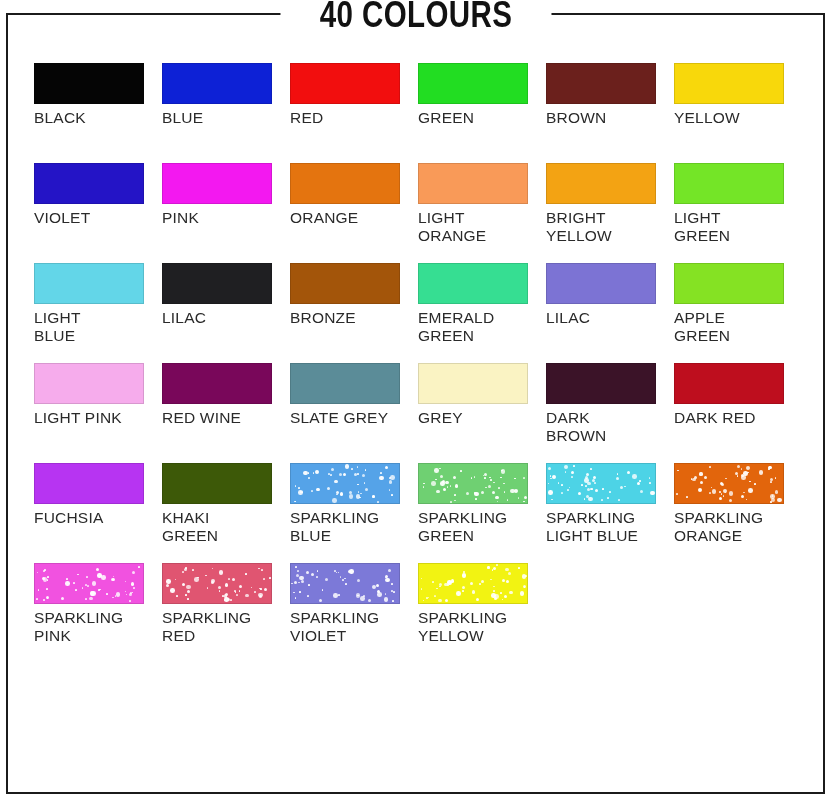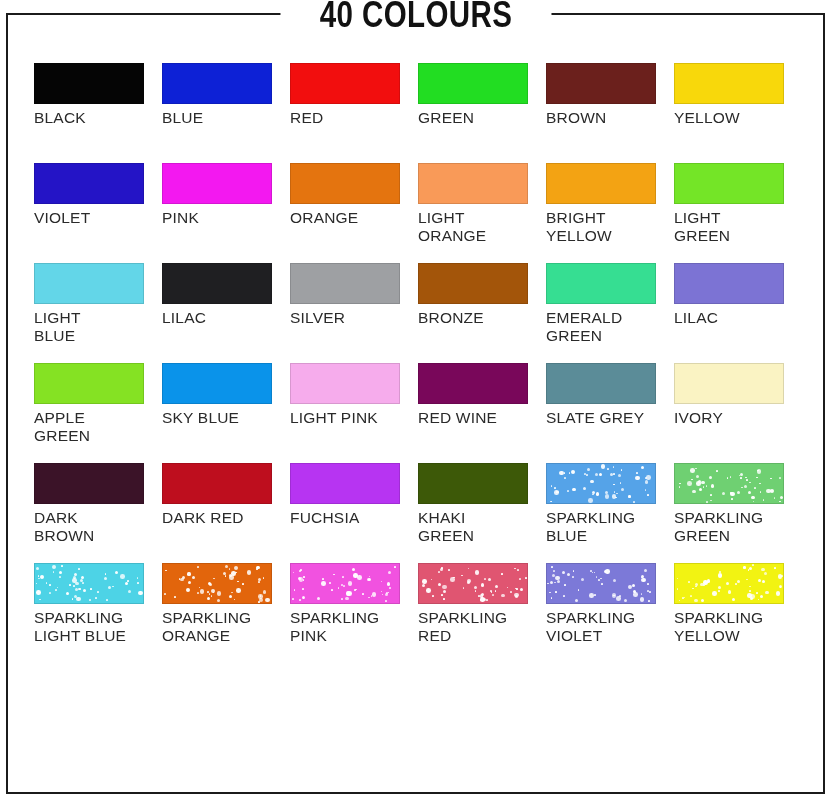--- a/index.html
+++ b/index.html
@@ -163,60 +163,52 @@
       <div class="swatch-cell">
         <div class="swatch-chip" style="background: rgb(99, 214, 232); box-shadow: rgba(0, 0, 0, 0.12) 0px 0px 0px 1px inset;"></div>
         <div class="swatch-label">LIGHT
 BLUE</div>
       </div>
       <div class="swatch-cell">
         <div class="swatch-chip" style="background: rgb(31, 31, 34); box-shadow: rgba(0, 0, 0, 0.12) 0px 0px 0px 1px inset;"></div>
         <div class="swatch-label">LILAC</div>
       </div>
       <div class="swatch-cell">
-        <div class="swatch-chip" style="background: rgb(158, 160, 163); box-shadow: rgba(0, 0, 0, 0.12) 0px 0px 0px 1px inset;"></div>
-        <div class="swatch-label">SILVER</div>
-      </div>
-      <div class="swatch-cell">
         <div class="swatch-chip" style="background: rgb(163, 85, 10); box-shadow: rgba(0, 0, 0, 0.12) 0px 0px 0px 1px inset;"></div>
         <div class="swatch-label">BRONZE</div>
       </div>
       <div class="swatch-cell">
         <div class="swatch-chip" style="background: rgb(54, 222, 146); box-shadow: rgba(0, 0, 0, 0.12) 0px 0px 0px 1px inset;"></div>
         <div class="swatch-label">EMERALD
 GREEN</div>
       </div>
       <div class="swatch-cell">
         <div class="swatch-chip" style="background: rgb(124, 115, 212); box-shadow: rgba(0, 0, 0, 0.12) 0px 0px 0px 1px inset;"></div>
         <div class="swatch-label">LILAC</div>
       </div>
       <div class="swatch-cell">
         <div class="swatch-chip" style="background: rgb(133, 226, 35); box-shadow: rgba(0, 0, 0, 0.12) 0px 0px 0px 1px inset;"></div>
         <div class="swatch-label">APPLE
 GREEN</div>
       </div>
       <div class="swatch-cell">
-        <div class="swatch-chip" style="background: rgb(10, 147, 234); box-shadow: rgba(0, 0, 0, 0.12) 0px 0px 0px 1px inset;"></div>
-        <div class="swatch-label">SKY BLUE</div>
-      </div>
-      <div class="swatch-cell">
         <div class="swatch-chip" style="background: rgb(246, 172, 236); box-shadow: rgba(0, 0, 0, 0.12) 0px 0px 0px 1px inset;"></div>
         <div class="swatch-label">LIGHT PINK</div>
       </div>
       <div class="swatch-cell">
         <div class="swatch-chip" style="background: rgb(121, 7, 90); box-shadow: rgba(0, 0, 0, 0.12) 0px 0px 0px 1px inset;"></div>
         <div class="swatch-label">RED WINE</div>
       </div>
       <div class="swatch-cell">
         <div class="swatch-chip" style="background: rgb(91, 140, 152); box-shadow: rgba(0, 0, 0, 0.12) 0px 0px 0px 1px inset;"></div>
         <div class="swatch-label">SLATE GREY</div>
       </div>
       <div class="swatch-cell">
         <div class="swatch-chip" style="background: rgb(250, 243, 195); box-shadow: rgba(0, 0, 0, 0.12) 0px 0px 0px 1px inset;"></div>
-        <div class="swatch-label">IVORY</div>
+        <div class="swatch-label">GREY</div>
       </div>
       <div class="swatch-cell">
         <div class="swatch-chip" style="background: rgb(59, 19, 40); box-shadow: rgba(0, 0, 0, 0.12) 0px 0px 0px 1px inset;"></div>
         <div class="swatch-label">DARK
 BROWN</div>
       </div>
       <div class="swatch-cell">
         <div class="swatch-chip" style="background: rgb(190, 14, 30); box-shadow: rgba(0, 0, 0, 0.12) 0px 0px 0px 1px inset;"></div>
         <div class="swatch-label">DARK RED</div>
       </div>

